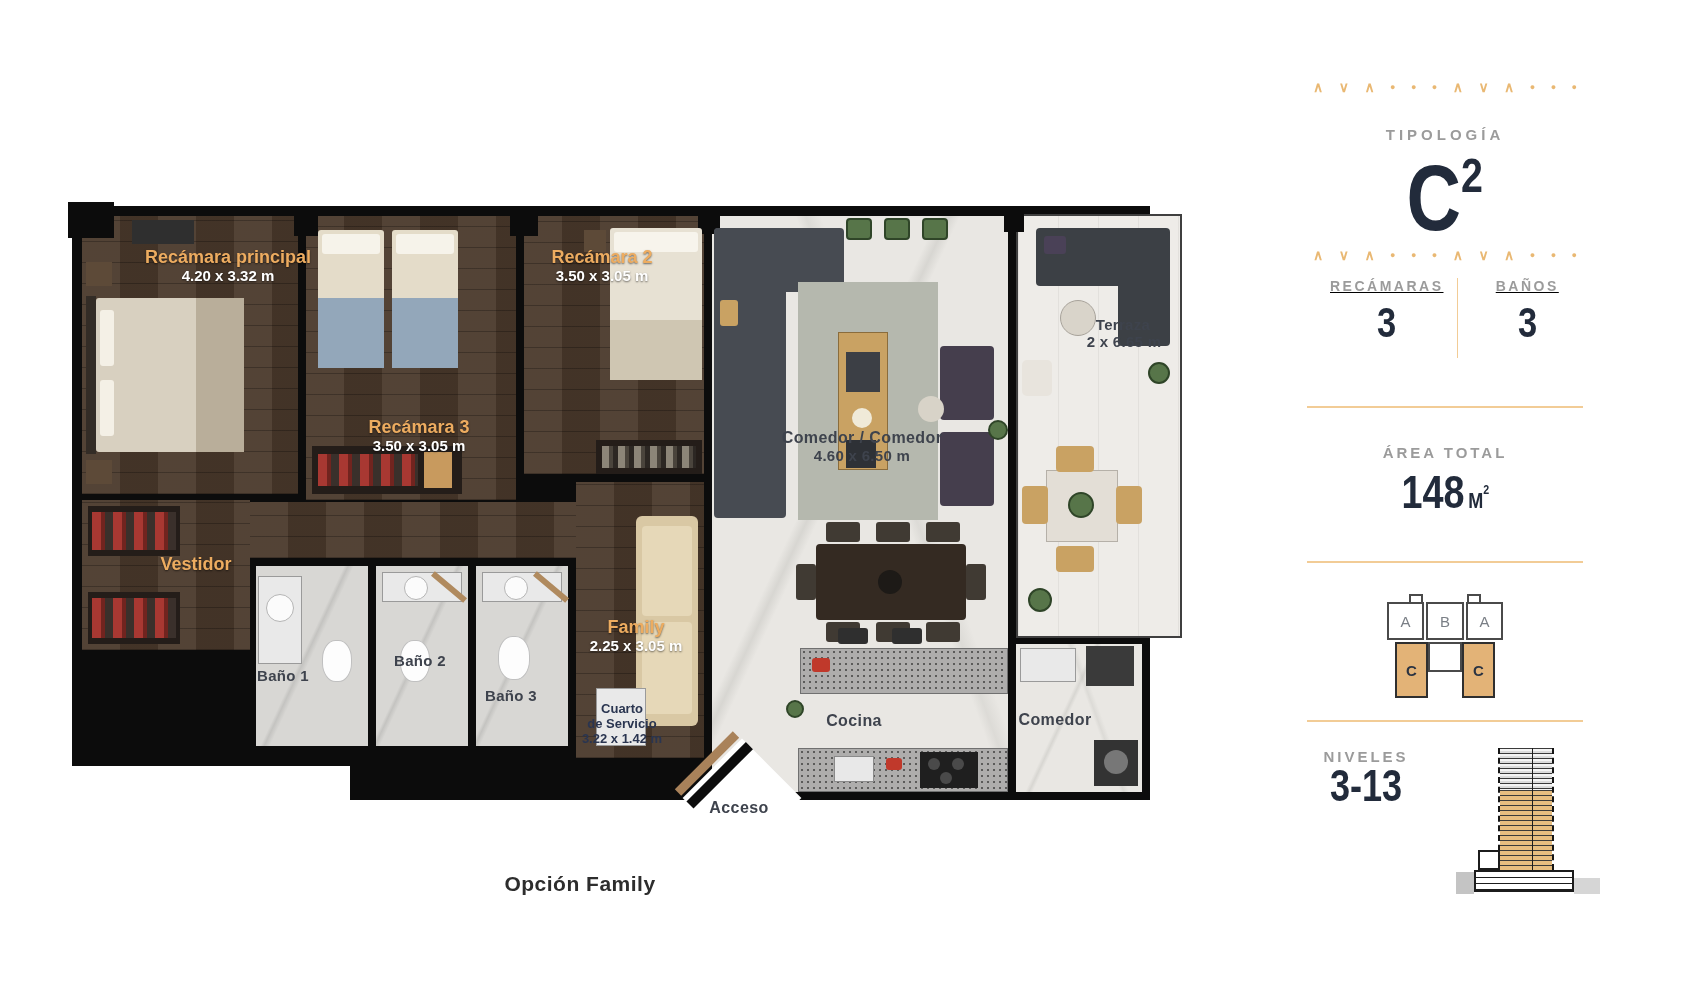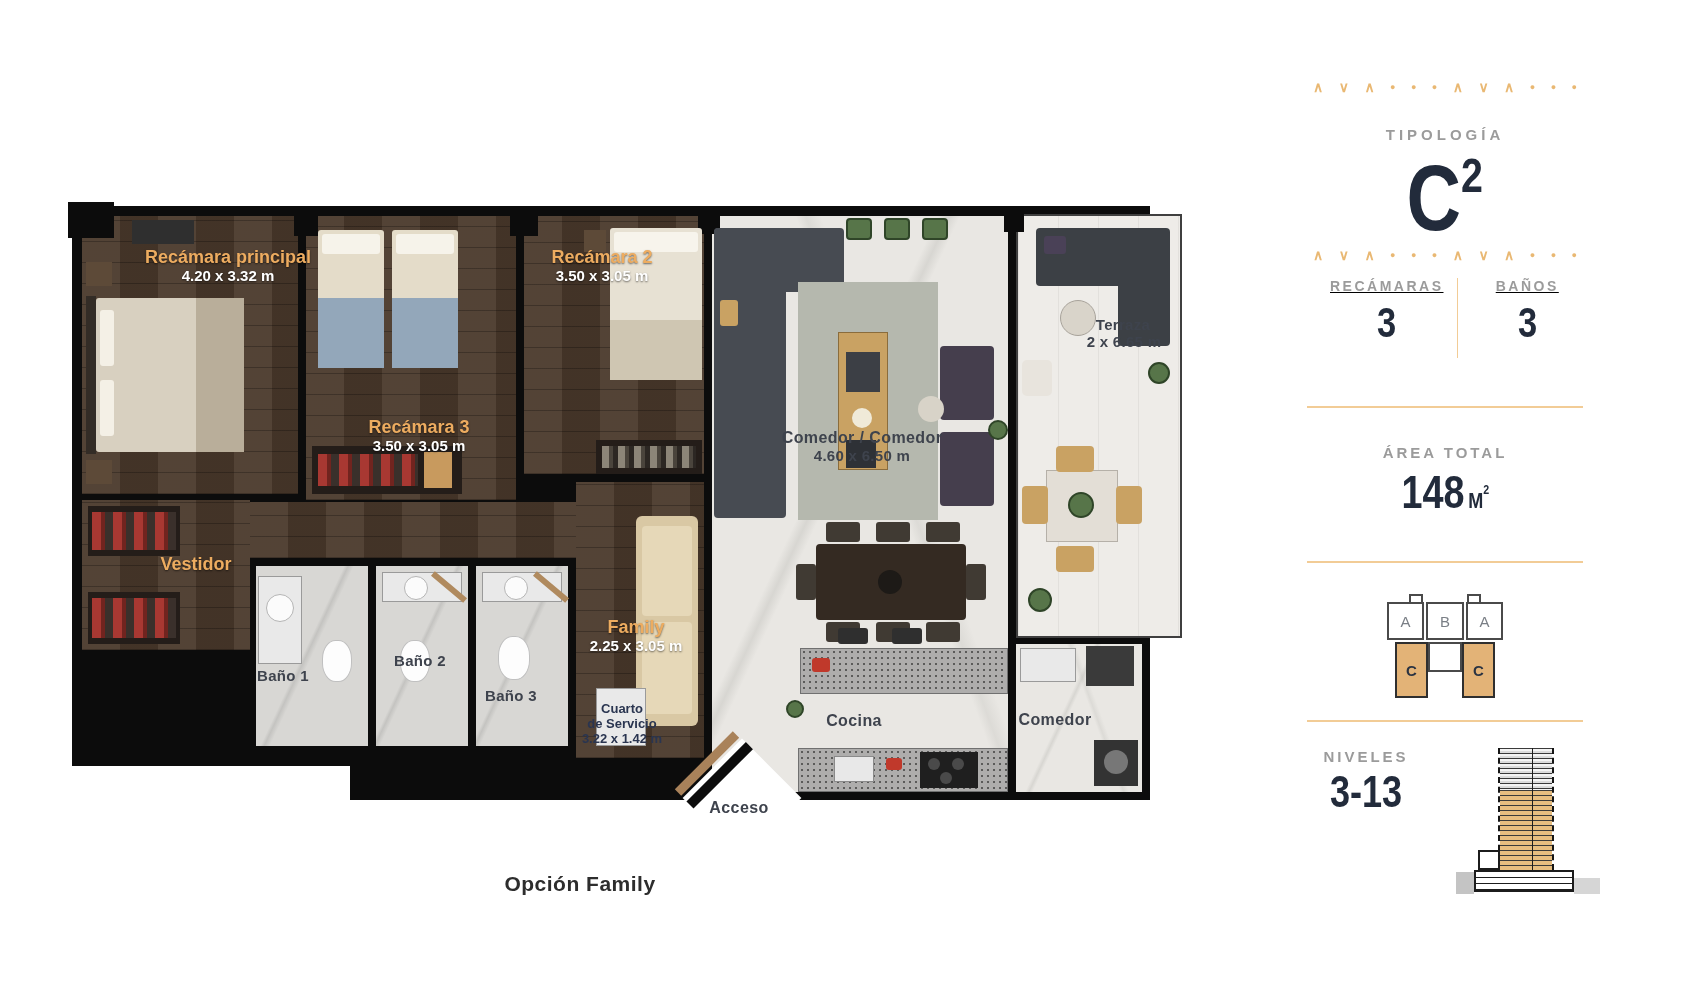--- a/index.html
+++ b/index.html
@@ -376,21 +376,21 @@
         </div>
       <div class="kp-box kp-c" style="left:75px;top:40px;width:33px;height:56px;">
           <span>C</span>
         </div>
     </div>
 
     <div class="gold-line" style="left:2px;top:720px;width:276px;"></div>
 
     <div class="abs" style="left:0;top:748px;width:122px;text-align:center;">
       <div class="panel-label" style="letter-spacing:3px;">NIVELES</div>
-      <div class="navy niv-value" style="margin-top:6px;"><span class="cond">3-13</span></div>
+      <div class="navy niv-value" style=""><span class="cond">3-13</span></div>
     </div>
 
     <div class="abs" style="left:147px;top:744px;width:150px;height:156px;">
       <div class="tower" style="left:46px;top:4px;width:56px;height:122px;">
         <div class="tower-top"></div>
         <div class="tower-low"></div>
         <div class="tower-vline"></div>
       </div>
       <div class="abs" style="left:26px;top:106px;width:22px;height:20px;background:#ffffff;border:2px solid #1c1c1c;box-sizing:border-box;"></div>
       <div class="podium" style="left:22px;top:126px;width:100px;height:22px;"></div>

